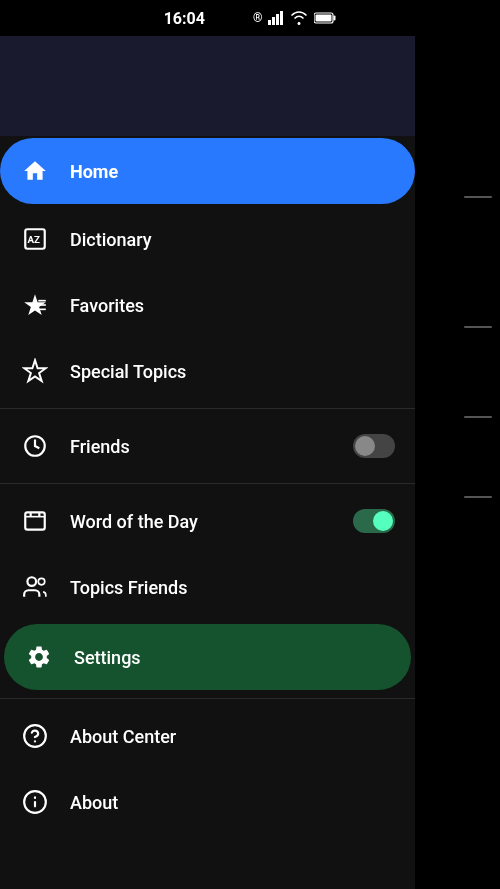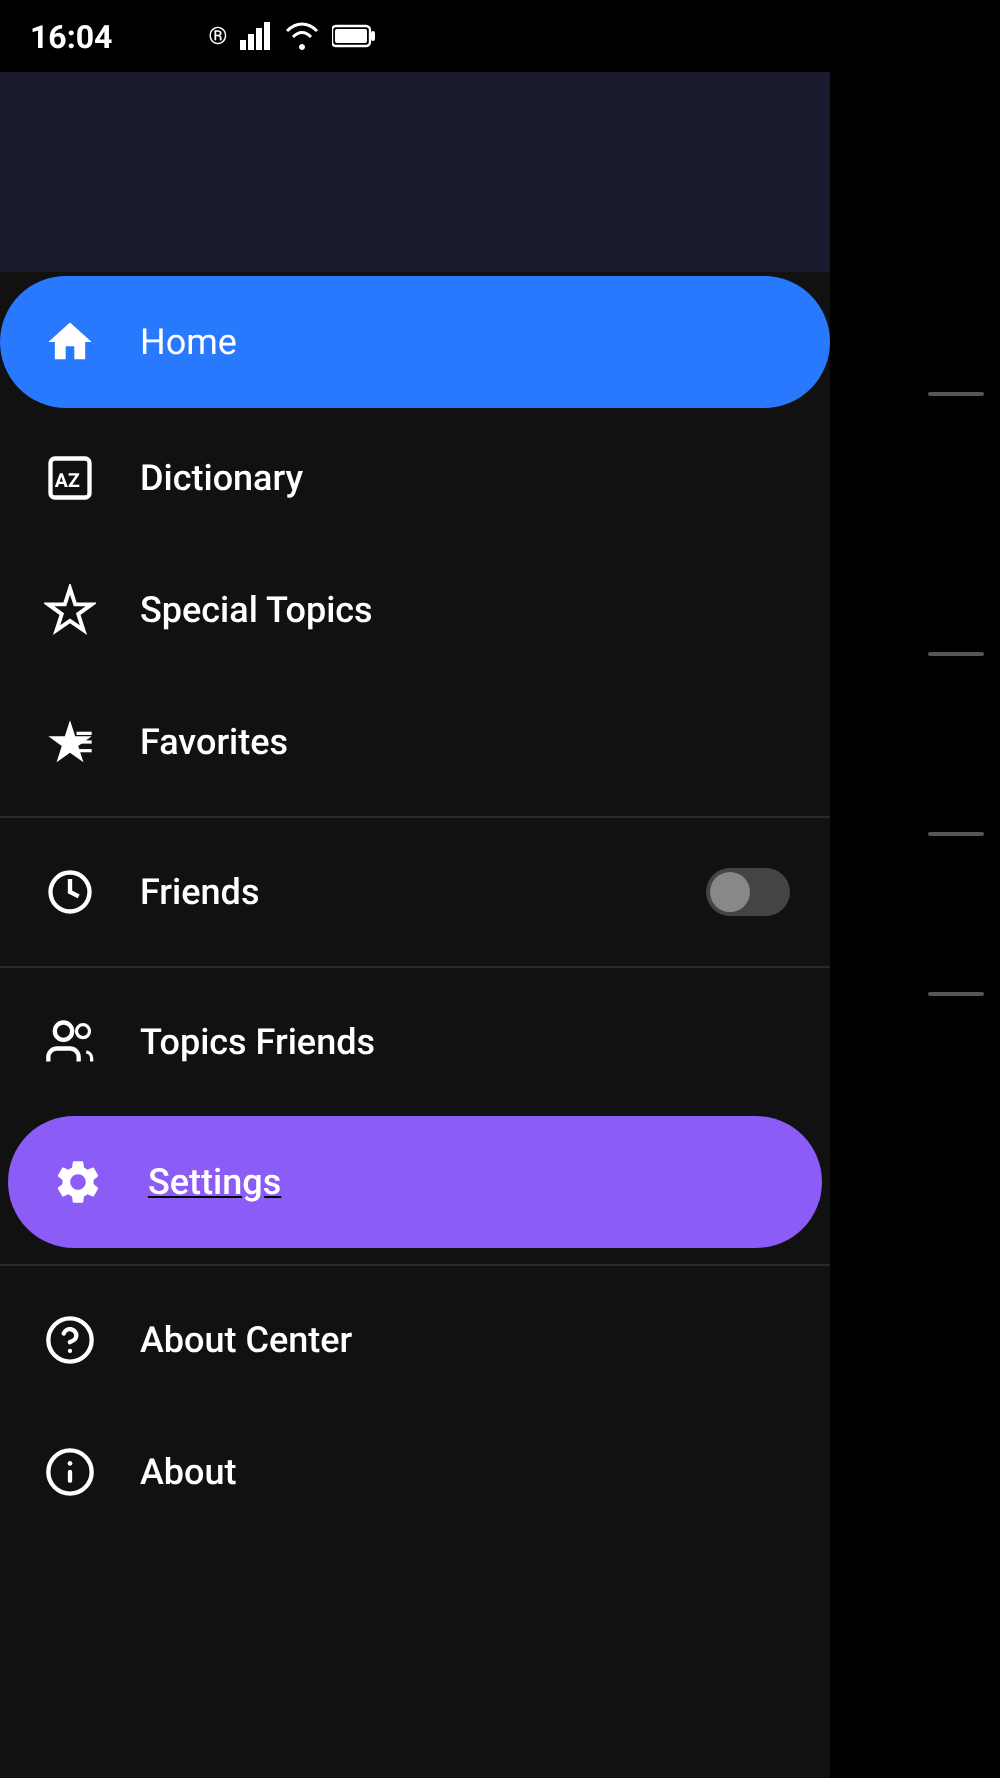--- a/index.html
+++ b/index.html
@@ -12,21 +12,21 @@
       width: 500px;
       height: 889px;
       background-color: #000000;
       font-family: 'Roboto', Arial, sans-serif;
       overflow: hidden;
       position: relative;
     }
 
     .status-bar {
       display: flex;
-      justify-content: flex-start;
+      justify-content: center;
       align-items: center;
       padding: 5px 15px;
       height: 36px;
       gap: 48px;
     }
 
     .status-time {
       color: #ffffff;
       font-size: 16px;
       font-weight: bold;
@@ -89,21 +89,21 @@
     }
 
     .nav-label {
       color: #ffffff;
       font-size: 18px;
       font-weight: 500;
       flex: 1;
     }
 
     .nav-item.active .nav-label {
-      font-weight: 400;
+      font-weight: 700;
     }
 
     .divider {
       height: 1px;
       background-color: #2a2a2a;
       margin: 4px 0;
     }
 
     .toggle-container {
       display: flex;
@@ -206,71 +206,87 @@
           <rect x="3" y="3" width="18" height="18" rx="2" fill="none" stroke="white" stroke-width="2"></rect>
           <text x="5" y="16" font-size="9" fill="white" font-weight="bold">AZ</text>
         </svg>
     </div>
     <span class="nav-label">Dictionary</span>
   </div>
 
   <div class="nav-item">
     <div class="nav-icon">
       <svg viewBox="0 0 24 24">
-          <path d="M12 2l2.4 7.4H22l-6.2 4.5 2.4 7.4L12 17l-6.2 4.3 2.4-7.4L2 9.4h7.6z" fill="none" stroke="white" stroke-width="1.8"></path>
-        </svg>
-    </div>
-    <span class="nav-label">Special Topics</span>
-  </div>
-
-  <div class="nav-item">
-    <div class="nav-icon">
-      <svg viewBox="0 0 24 24">
         <path d="M12 2l2.4 7.4H22l-6.2 4.5 2.4 7.4L12 17l-6.2 4.3 2.4-7.4L2 9.4h7.6z" fill="white"></path>
         <line x1="15" y1="8" x2="22" y2="8" stroke="white" stroke-width="1.5"></line>
         <line x1="15" y1="12" x2="22" y2="12" stroke="white" stroke-width="1.5"></line>
         <line x1="15" y1="16" x2="22" y2="16" stroke="white" stroke-width="1.5"></line>
       </svg>
     </div>
     <span class="nav-label">Favorites</span>
   </div>
 
+  <div class="nav-item">
+    <div class="nav-icon">
+      <svg viewBox="0 0 24 24">
+          <path d="M12 2l2.4 7.4H22l-6.2 4.5 2.4 7.4L12 17l-6.2 4.3 2.4-7.4L2 9.4h7.6z" fill="none" stroke="white" stroke-width="1.8"></path>
+        </svg>
+    </div>
+    <span class="nav-label">Special Topics</span>
+  </div>
+
   <div class="divider"></div>
 
   <div class="nav-item">
     <div class="nav-icon">
       <svg viewBox="0 0 24 24">
           <circle cx="12" cy="12" r="9" fill="none" stroke="white" stroke-width="2"></circle>
           <polyline points="12,6 12,12 16,14" stroke="white" stroke-width="2" fill="none"></polyline>
         </svg>
     </div>
     <span class="nav-label">Friends</span>
     <div class="toggle-container">
       <div class="toggle off">
         <div class="toggle-knob"></div>
       </div>
     </div>
   </div>
 
   <div class="divider"></div>
 
+  <div class="nav-item">
+    <div class="nav-icon">
+      <svg viewBox="0 0 24 24">
+          <rect x="3" y="4" width="18" height="16" rx="2" fill="none" stroke="white" stroke-width="2"></rect>
+          <line x1="3" y1="8" x2="21" y2="8" stroke="white" stroke-width="1.5"></line>
+          <line x1="8" y1="4" x2="8" y2="8" stroke="white" stroke-width="2"></line>
+          <line x1="16" y1="4" x2="16" y2="8" stroke="white" stroke-width="2"></line>
+        </svg>
+    </div>
+    <span class="nav-label">Word of the Day</span>
+    <div class="toggle-container">
+      <div class="toggle on" style="background-color:#2a6a4a;">
+        <div class="toggle-knob" style="right:2px;left:auto;position:absolute;background-color:#3dcc88;"></div>
+      </div>
+    </div>
+  </div>
 
   <div class="nav-item">
     <div class="nav-icon">
       <svg viewBox="0 0 24 24">
           <circle cx="9" cy="7" r="4" fill="none" stroke="white" stroke-width="2"></circle>
           <path d="M2 21v-2a4 4 0 0 1 4-4h6a4 4 0 0 1 4 4v2" fill="none" stroke="white" stroke-width="2"></path>
           <circle cx="18" cy="7" r="3" fill="none" stroke="white" stroke-width="1.5"></circle>
           <path d="M22 21v-1.5a3 3 0 0 0-2.5-2.97" fill="none" stroke="white" stroke-width="1.5"></path>
         </svg>
     </div>
     <span class="nav-label">Topics Friends</span>
   </div>
 
-  <div class="nav-item" style="background-color:#8b5cf6; border-radius:35px; margin:4px 4px;text-decoration:underline;">
+  <div class="nav-item" style="background-color:#14532d; border-radius:35px; margin:4px 4px;">
     <div class="nav-icon">
       <svg viewBox="0 0 24 24">
           <path d="M19.14,12.94c0.04-0.3,0.06-0.61,0.06-0.94c0-0.32-0.02-0.64-0.07-0.94l2.03-1.58c0.18-0.14,0.23-0.41,0.12-0.61 l-1.92-3.32c-0.12-0.22-0.37-0.29-0.59-0.22l-2.39,0.96c-0.5-0.38-1.03-0.7-1.62-0.94L14.4,2.81c-0.04-0.24-0.24-0.41-0.48-0.41 h-3.84c-0.24,0-0.43,0.17-0.47,0.41L9.25,5.35C8.66,5.59,8.12,5.92,7.63,6.29L5.24,5.33c-0.22-0.08-0.47,0-0.59,0.22L2.74,8.87 C2.62,9.08,2.66,9.34,2.86,9.48l2.03,1.58C4.84,11.36,4.8,11.69,4.8,12s0.02,0.64,0.07,0.94l-2.03,1.58 c-0.18,0.14-0.23,0.41-0.12,0.61l1.92,3.32c0.12,0.22,0.37,0.29,0.59,0.22l2.39-0.96c0.5,0.38,1.03,0.7,1.62,0.94l0.36,2.54 c0.05,0.24,0.24,0.41,0.48,0.41h3.84c0.24,0,0.44-0.17,0.47-0.41l0.36-2.54c0.59-0.24,1.13-0.56,1.62-0.94l2.39,0.96 c0.22,0.08,0.47,0,0.59-0.22l1.92-3.32c0.12-0.22,0.07-0.47-0.12-0.61L19.14,12.94z M12,15.6c-1.98,0-3.6-1.62-3.6-3.6 s1.62-3.6,3.6-3.6s3.6,1.62,3.6,3.6S13.98,15.6,12,15.6z" fill="white"></path>
         </svg>
     </div>
     <span class="nav-label">Settings</span>
   </div>
 
   <div class="divider" style="margin-top:8px;"></div>
 

